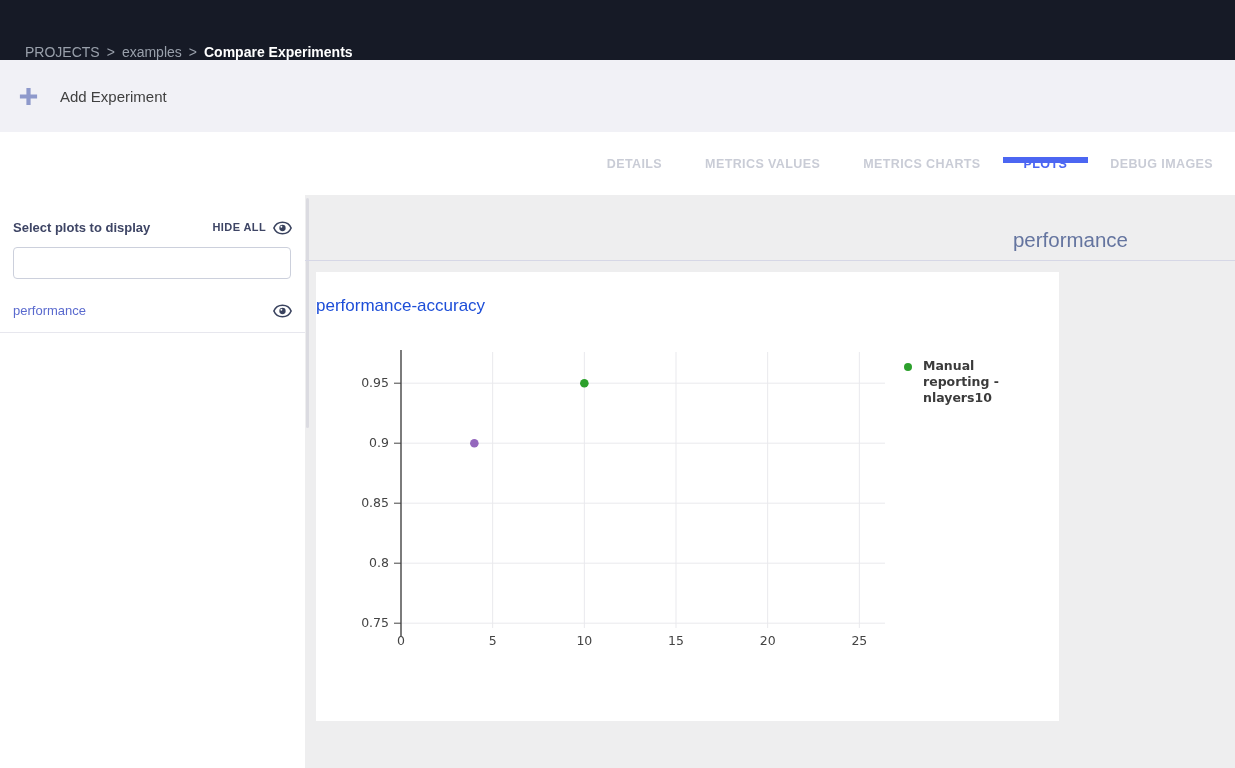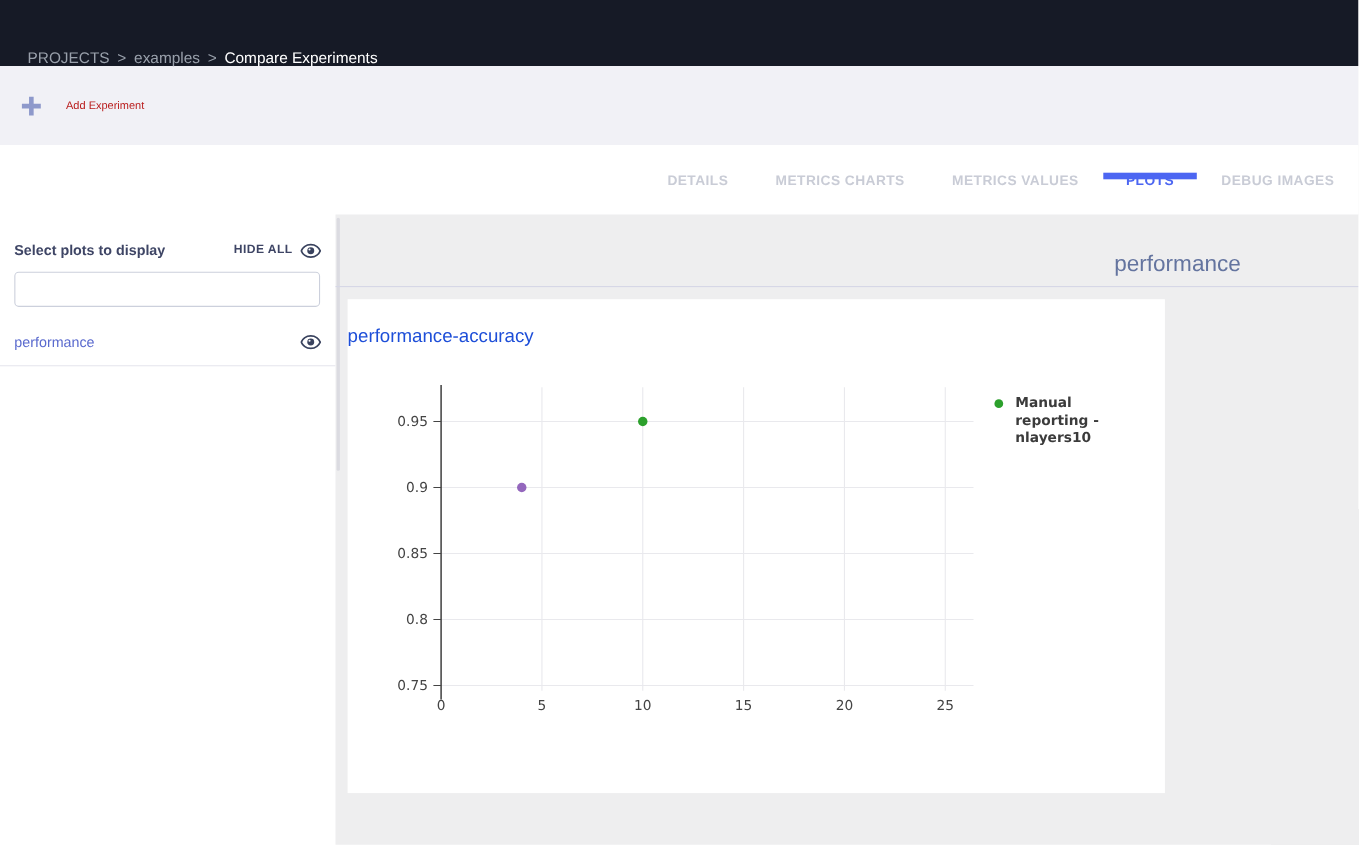--- a/index.html
+++ b/index.html
@@ -2,27 +2,27 @@
 <html><head>
 <meta charset="utf-8">
 <style>
   * { margin:0; padding:0; box-sizing:border-box; }
   html,body { width:1235px; height:768px; overflow:hidden; font-family:"Liberation Sans",sans-serif; background:#fff; }
 
   
   .navbar { height:60px; background:#161a26; display:flex; align-items:center; padding-left:25px; }
   .crumbs { display:flex; align-items:center; gap:7px; font-size:14px; color:#99a0ab;margin-top:44px; }
   .crumb { color:#99a0ab; cursor:pointer; }
-  .crumb-current { color:#ffffff; font-weight:400; }
+  .crumb-current { color:#ffffff; font-weight:700; }
   .crumb-sep { color:#99a0ab; }
 
   
   .toolbar { height:72px; background:#f1f1f6; display:flex; align-items:center; padding-left:18px; }
   .add-btn { display:flex; align-items:center; gap:21px; cursor:pointer; }
-  .add-label { font-size:10px; color:#b91c1c; }
+  .add-label { font-size:15px; color:#404040; }
 
   
   .tabrow { height:63px; background:#ffffff; display:flex; justify-content:flex-end; align-items:center; gap:43px; padding-right:22px; }
   .tab { position:relative; display:flex; align-items:center; font-size:12.5px; font-weight:700; letter-spacing:.4px; color:#c9ccd6; cursor:pointer; }
   .tab.active { color:#4c66f2; }
   .tab.active::before { content:""; position:absolute; top:0; left:-21px; right:-21px; height:6px; background:#4c66f2; }
 
   
   .content { display:flex; height:575px; }
 
@@ -69,22 +69,22 @@
       <svg width="21" height="21" viewBox="0 0 22 22">
           <path d="M11 2 V20 M2 11 H20" stroke="#8e99cb" stroke-width="4.4"></path>
         </svg>
     </span>
     <span class="add-label">Add Experiment</span>
   </div>
 </div>
 
 <div class="tabrow">
   <div class="tab">DETAILS</div>
+  <div class="tab">METRICS VALUES</div>
   <div class="tab">METRICS CHARTS</div>
-  <div class="tab">METRICS VALUES</div>
   <div class="tab active">PLOTS</div>
   <div class="tab">DEBUG IMAGES</div>
 </div>
 
 <div class="content">
 
   <div class="sidebar">
     <div class="sidebar-head">
       <span class="sidebar-title">Select plots to display</span>
       <span class="hide-all">

